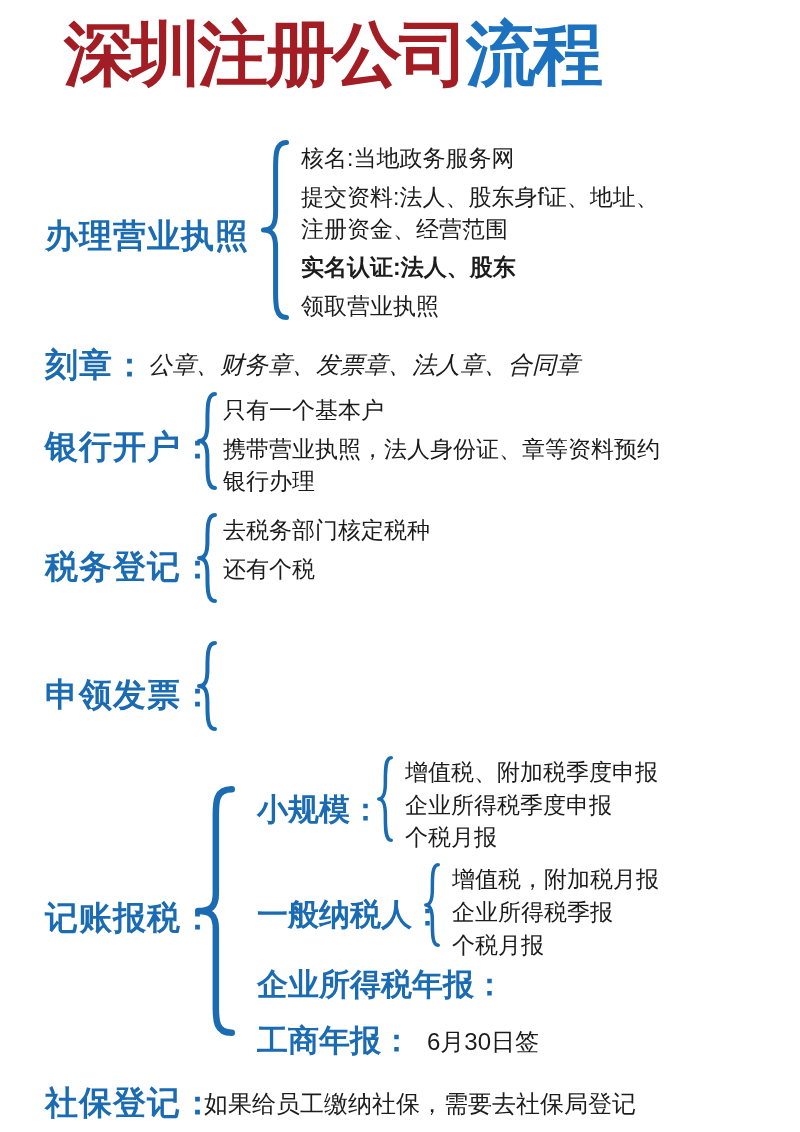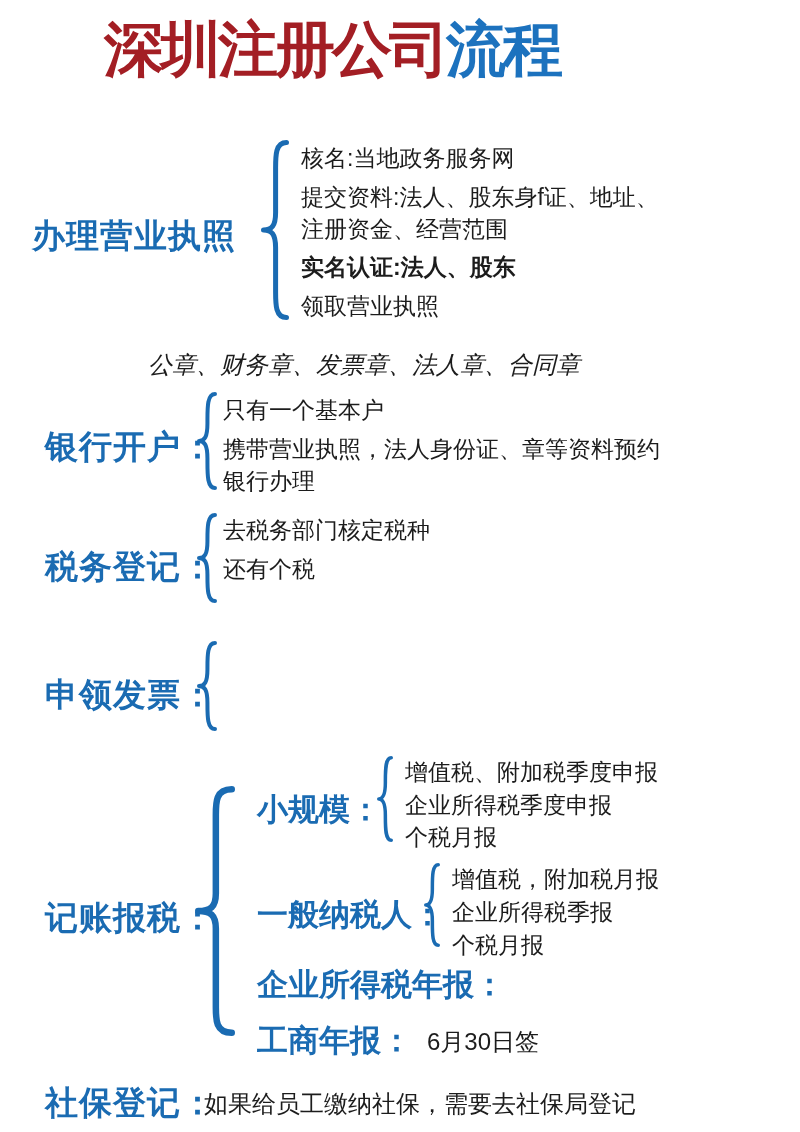--- a/index.html
+++ b/index.html
@@ -2,21 +2,21 @@
 <html style="--red: #A31E24; --title-blue: #1C72BE; --blue: #1A6BB2;"><head>
 <meta charset="utf-8">
 <style>
   html,body{margin:0;padding:0;background:#ffffff;}
   .canvas{
     position:relative;width:800px;height:1132px;background:#ffffff;
     overflow:hidden;font-family:"Liberation Sans",sans-serif;
   }
   .title{
     position:absolute;top:18px;left:0;width:664px;text-align:center;
-    font-size:60px;font-weight:900;letter-spacing:-3px;line-height:1.05;
+    font-size:70px;font-weight:900;letter-spacing:-3px;line-height:1.05;
     white-space:nowrap;
   }
   .title-red{color:var(--red);}
   .title-blue{color:var(--title-blue);}
   .lbl{
     position:absolute;color:var(--blue);font-size:33px;font-weight:700;
     white-space:nowrap;letter-spacing:1px;
   }
   .sublbl{font-size:31px;letter-spacing:0;}
   .item{
@@ -31,40 +31,41 @@
 </style>
 </head>
 <body>
 
 <div class="canvas">
 
   <div class="title">
     <span class="title-red">深圳注册公司</span><span class="title-blue">流程</span>
   </div>
 
-  <div class="lbl" style="left:32px;top:214px;">办理营业执照</div>
+  <div class="lbl" style="left:45px;top:214px;">办理营业执照</div>
   <div class="brace" style="left:260px;top:139px;">
       <svg width="30" height="182" viewBox="0 0 30 182">
         <path d="M 26.5 3.5 C 15.600000000000001 3.5 15.600000000000001 16.3 15.600000000000001 29.1 L 15.600000000000001 73.4 C 15.600000000000001 87 11.700000000000001 91 3.5 91 C 11.700000000000001 91 15.600000000000001 95 15.600000000000001 108.6 L 15.600000000000001 152.9 C 15.600000000000001 165.7 15.600000000000001 178.5 26.5 178.5" fill="none" stroke="#1A6BB2" stroke-width="5" stroke-linecap="round" stroke-linejoin="round"></path>
       </svg>
     </div>
   <div class="item" style="left:301px;top:142px;">
     <span class="ln">核名:当地政务服务网</span>
   </div>
   <div class="item" style="left:301px;top:181px;">
     <span class="ln">提交资料:法人、股东身f证、地址、</span>
     <span class="ln">注册资金、经营范围</span>
   </div>
   <div class="item bold" style="left:301px;top:251px;">
     <span class="ln">实名认证:法人、股东</span>
   </div>
   <div class="item" style="left:301px;top:290px;">
     <span class="ln">领取营业执照</span>
   </div>
 
+  <div class="lbl" style="left:45px;top:343px;">刻章：</div>
   <div class="val" style="left:148px;top:349px;font-style:italic;">公章、财务章、发票章、法人章、合同章</div>
 
   <div class="lbl" style="left:45px;top:425px;">银行开户：</div>
   <div class="brace" style="left:196px;top:391px;">
       <svg width="22" height="100" viewBox="0 0 22 100">
         <path d="M 19 3 C 11.440000000000001 3 11.440000000000001 15.8 11.440000000000001 28.6 L 11.440000000000001 32.4 C 11.440000000000001 46 8.580000000000002 50 3 50 C 8.580000000000002 50 11.440000000000001 54 11.440000000000001 67.6 L 11.440000000000001 71.4 C 11.440000000000001 84.2 11.440000000000001 97 19 97" fill="none" stroke="#1A6BB2" stroke-width="4" stroke-linecap="round" stroke-linejoin="round"></path>
       </svg>
     </div>
   <div class="item" style="left:223px;top:394px;">
     <span class="ln">只有一个基本户</span>

